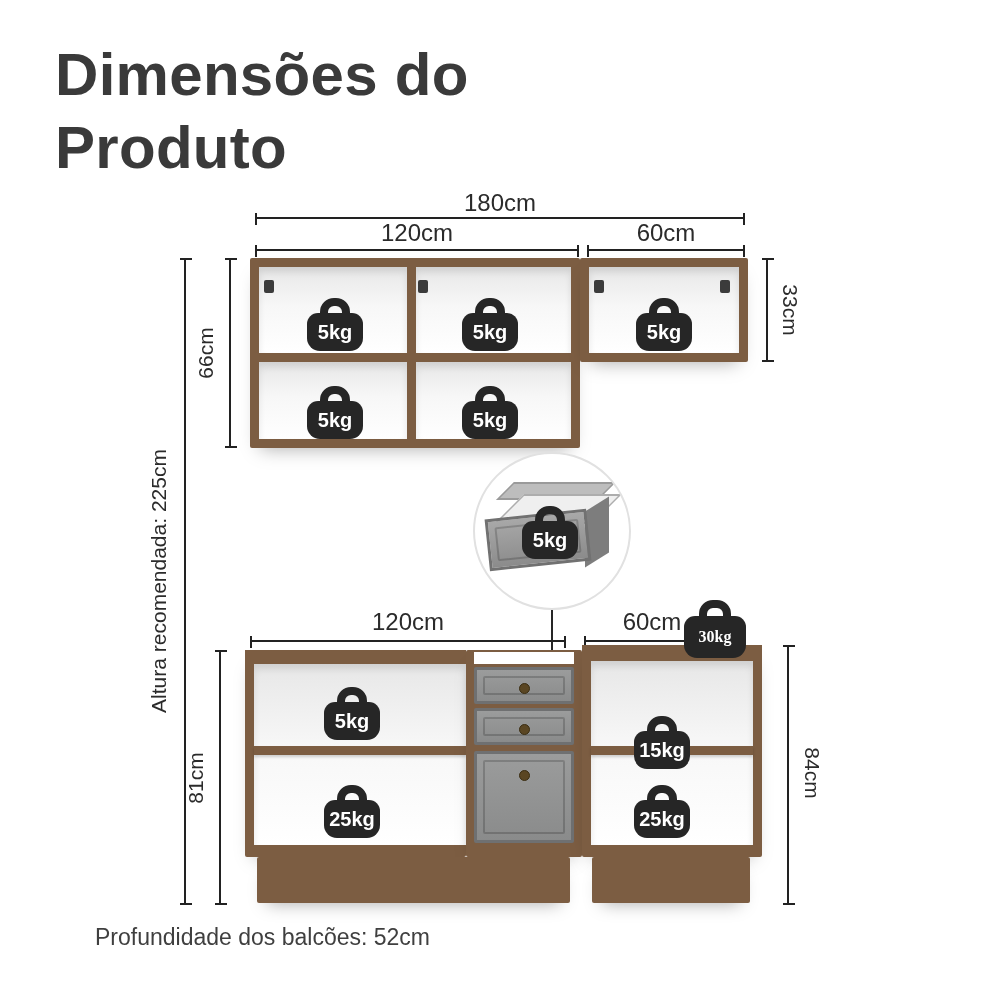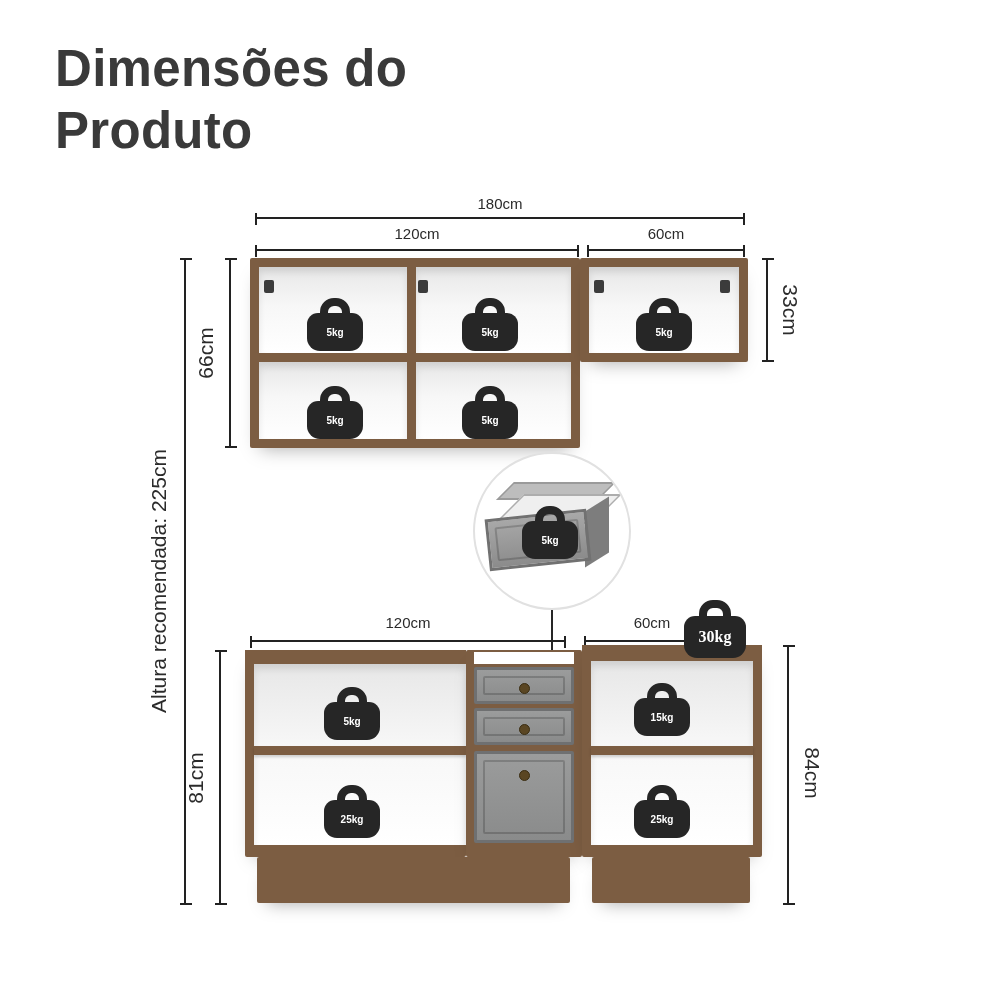--- a/index.html
+++ b/index.html
@@ -1,32 +1,32 @@
 <!DOCTYPE html>
 <html style="--wood: #7c5d42; --badge: #262626; --line: #222222; --drawer-gray: #909191;"><head>
 <meta charset="utf-8">
 <style>
   html,body { margin:0; padding:0; background:#ffffff; }
   body { font-family:"Liberation Sans", sans-serif; color:#333; }
   .canvas { position:relative; width:1000px; height:1000px; background:#fff; overflow:hidden; }
 
   
-  .title { position:absolute; left:55px; top:38px; font-size:51px; font-weight:700;
+  .title { position:absolute; left:55px; top:38px; font-size:60px; font-weight:700;
            color:#3a3a3a; line-height:1.22; letter-spacing:0.3px; }
   .title span { display:block; }
 
   
   .dim-h { position:absolute; height:0; border-top:2px solid var(--line,#222); }
   .dim-h::before,.dim-h::after { content:""; position:absolute; top:-6px; width:2px; height:12px; background:var(--line,#222); }
   .dim-h::before{ left:0; } .dim-h::after{ right:0; }
   .dim-v { position:absolute; width:0; border-left:2px solid var(--line,#222); }
   .dim-v::before,.dim-v::after { content:""; position:absolute; left:-6px; width:12px; height:2px; background:var(--line,#222); }
   .dim-v::before{ top:0; } .dim-v::after{ bottom:0; }
 
-  .hlabel { position:absolute; transform:translate(-50%,-50%); font-size:15px; color:#2b2b2b; white-space:nowrap; }
+  .hlabel { position:absolute; transform:translate(-50%,-50%); font-size:24px; color:#2b2b2b; white-space:nowrap; }
   .vlabel { position:absolute; transform:translate(-50%,-50%) rotate(-90deg); font-size:21px; color:#2b2b2b; white-space:nowrap; }
   .vlabel.cw { transform:translate(-50%,-50%) rotate(90deg); }
   .cabinet { position:absolute; background:var(--wood,#7c5d42);
              box-shadow:0 10px 18px -10px rgba(0,0,0,0.35); border-radius:2px; }
   .comp { position:absolute; background:linear-gradient(180deg,#e7e7e7 0%, #f7f7f7 45%, #ffffff 100%);
           box-shadow:inset 0 5px 7px rgba(0,0,0,0.10); }
   .shelf { position:absolute; background:var(--wood,#7c5d42); box-shadow:0 2px 3px rgba(0,0,0,0.18); }
   .panel-wood { position:absolute; background:var(--wood,#7c5d42); }
   .hinge { position:absolute; width:10px; height:13px; background:#3b3b3b; border-radius:2px; }
   .slot { position:absolute; background:#ffffff; }
@@ -35,21 +35,21 @@
   .drawer-front { position:absolute; background:linear-gradient(180deg,#9b9c9c,#8a8b8b);
                   border:3px solid #6f7071; box-sizing:border-box; border-radius:2px; }
   .drawer-panel { position:absolute; inset:6px; border:2px solid rgba(0,0,0,0.18); border-radius:2px; }
   .knob { position:absolute; width:9px; height:9px; border-radius:50%; background:#5a4623; border:1px solid #3a2d12; }
 
   
   .badge { position:absolute; width:56px; display:flex; flex-direction:column; align-items:center; z-index:6; }
   .badge-handle { width:30px; height:24px; border:8px solid var(--badge,#262626); border-radius:14px 14px 5px 5px;
                   box-sizing:border-box; margin-bottom:-9px; }
   .badge-body { position:relative; width:56px; height:38px; background:var(--badge,#262626); color:#fff;
-                font-weight:700; font-size:10px; display:flex; align-items:center; justify-content:center;
+                font-weight:700; font-size:20px; display:flex; align-items:center; justify-content:center;
                 border-radius:11px 11px 13px 13px; }
   .badge.large { width:62px; }
   .badge.large .badge-handle { width:32px; height:26px; margin-bottom:-10px; }
   .badge.large .badge-body { width:62px; height:42px; font-size:16px; }
 
   
   .detail-circle { position:absolute; left:473px; top:452px; width:158px; height:158px; border-radius:50%;
                    background:#fff; border:2px solid #e1e1e1; box-sizing:border-box; overflow:hidden; }
   .id-back { position:absolute; left:30px; top:28px; width:98px; height:14px; background:#bdbdbd;
              border:2px solid #9a9a9a; transform:skewX(-45deg); }
@@ -197,21 +197,21 @@
         <span>30kg</span>
       </div>
   </div>
 
   <div class="badge" style="left:324px; top:687px;">
     <div class="badge-handle"></div>
     <div class="badge-body">
         <span>5kg</span>
       </div>
   </div>
-  <div class="badge" style="left:634px; top:683px;">
+  <div class="badge" style="left:634px; top:716px;">
     <div class="badge-handle"></div>
     <div class="badge-body">
         <span>15kg</span>
       </div>
   </div>
   <div class="badge" style="left:324px; top:785px;">
     <div class="badge-handle"></div>
     <div class="badge-body">
         <span>25kg</span>
       </div>
@@ -222,14 +222,15 @@
         <span>25kg</span>
       </div>
   </div>
 
   <div class="dim-v" style="left:219px; top:650px; height:255px;"></div>
   <div class="vlabel" style="left:196px; top:778px;">81cm</div>
 
   <div class="dim-v" style="left:787px; top:645px; height:260px;"></div>
   <div class="vlabel cw" style="left:812px; top:773px;">84cm</div>
 
+  <div class="footer-note" style="left:95px; top:924px;">Profundidade dos balcões: 52cm</div>
 
 </div>
 
 </body></html>

